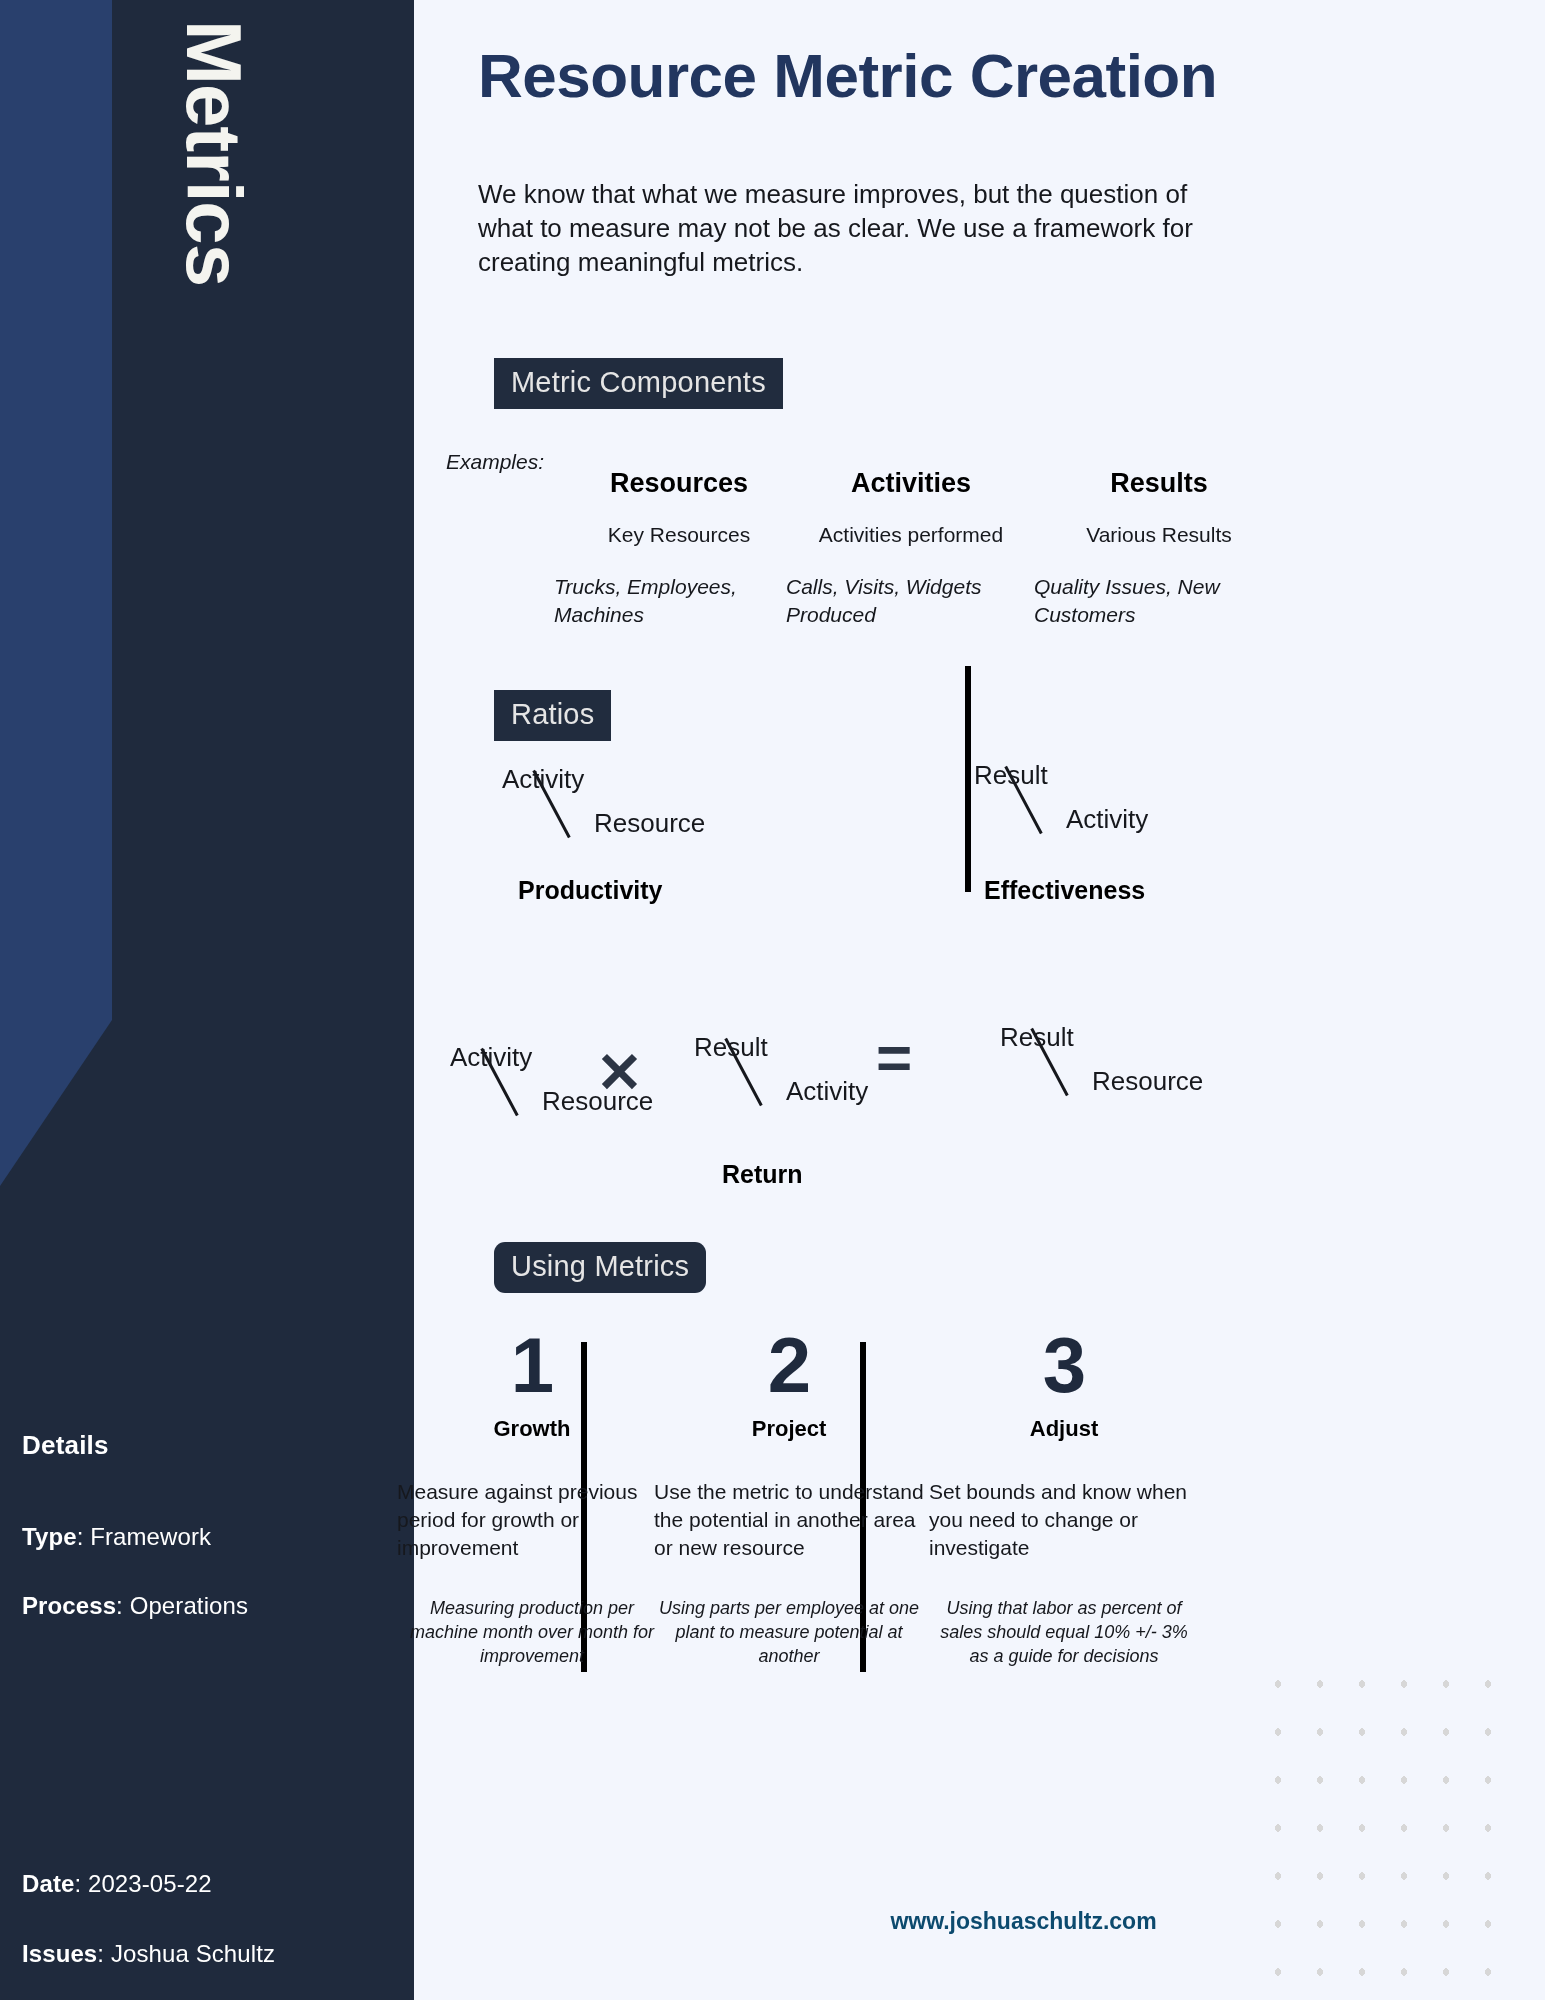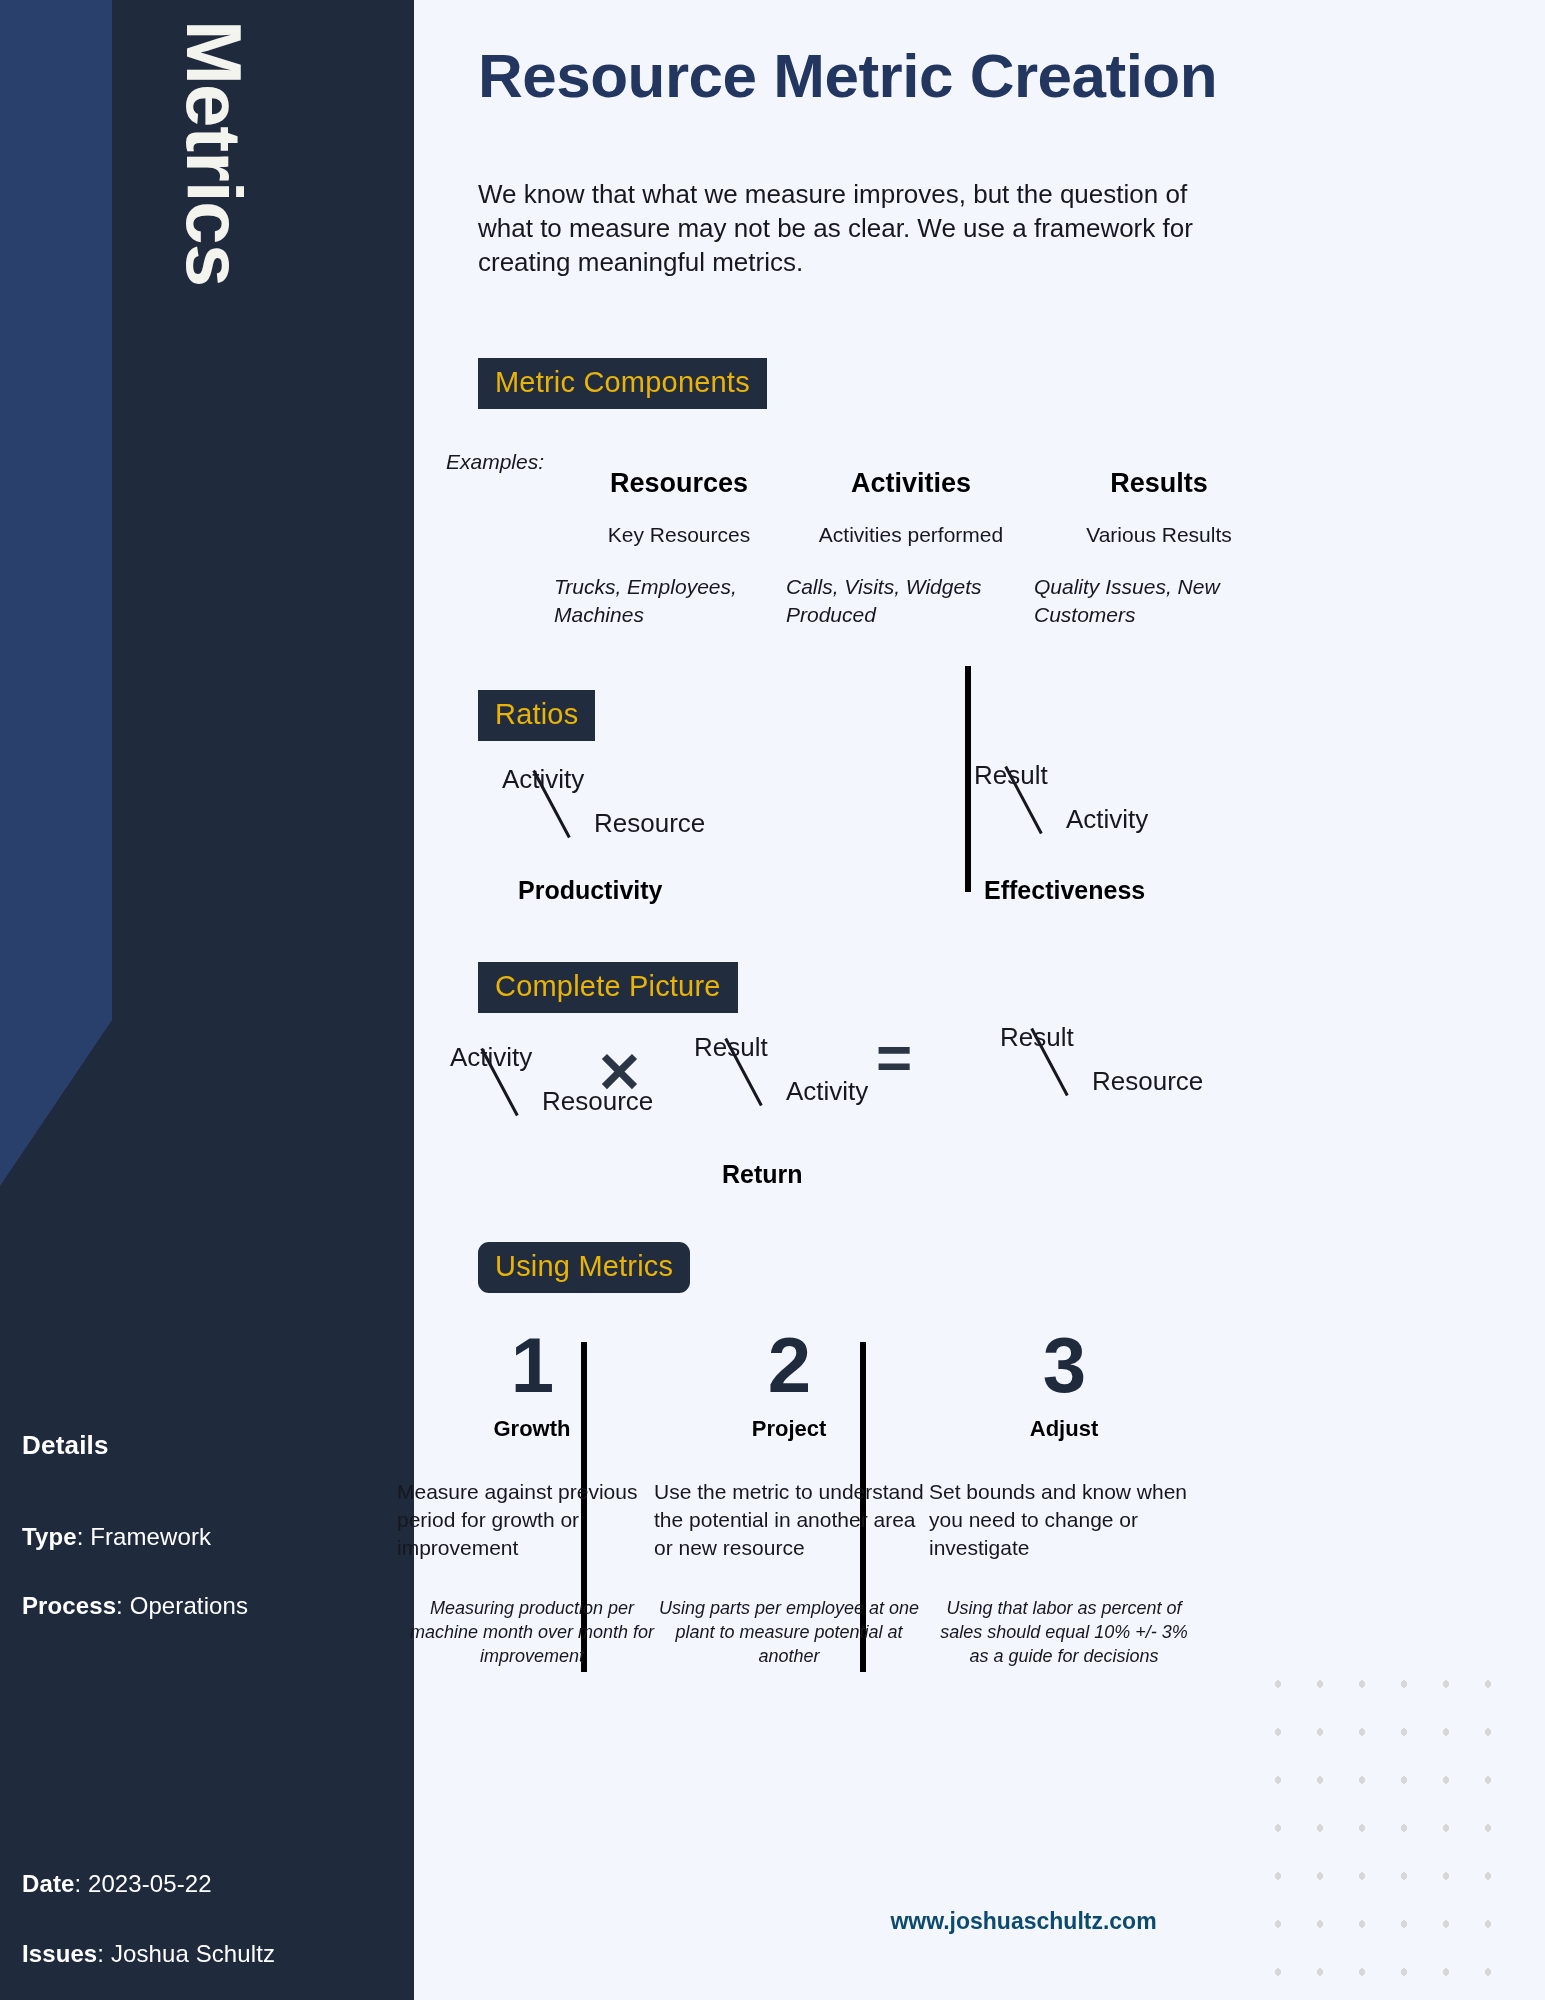--- a/index.html
+++ b/index.html
@@ -96,27 +96,28 @@
     top: 178px;
     width: 760px;
     font-size: 26px;
     line-height: 1.3;
     color: #16181d;
   }
 
   .section-tag {
     position: absolute;
     background: #212c3e;
-    color: #eab308;
+    color: #e5e5e5;
     font-size: 29px;
     font-weight: 400;
     padding: 10px 17px 12px 17px;
     line-height: 1;
     letter-spacing: 0.2px;
     white-space: nowrap;
+    margin-left: 16px;
   }
 
   
   .mc-col {
     position: absolute;
     width: 250px;
   }
   .mc-title {
     font-size: 27px;
     font-weight: 700;
@@ -320,21 +321,20 @@
     </div>
     <div class="frac-label" style="left:104px; top:876px;">Productivity</div>
 
     <div class="fraction" style="left:560px; top:760px;">
       <div class="frac-num">Result</div>
       <div class="frac-slash"></div>
       <div class="frac-den">Activity</div>
     </div>
     <div class="frac-label" style="left:570px; top:876px;">Effectiveness</div>
 
-    <div class="section-tag" style="left:64px; top:962px;">Complete Picture</div>
 
     <div class="fraction" style="left:36px; top:1042px;">
       <div class="frac-num">Activity</div>
       <div class="frac-slash"></div>
       <div class="frac-den">Resource</div>
     </div>
 
     <div class="op-symbol" style="left:182px; top:1040px; font-size:56px;">✕</div>
 
     <div class="fraction" style="left:280px; top:1032px;">

